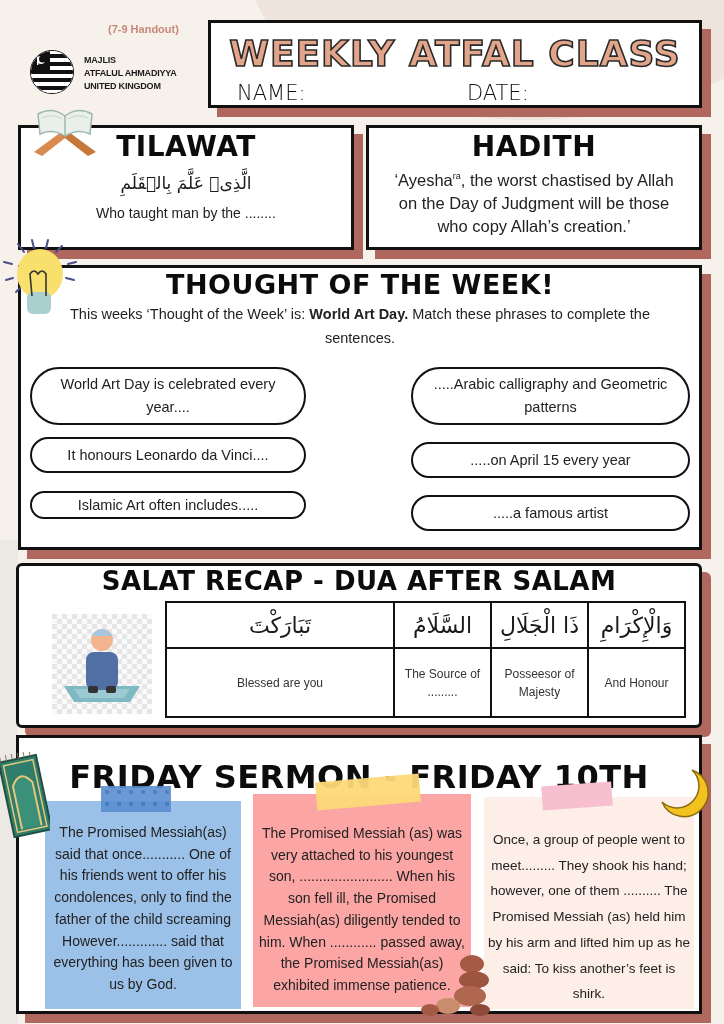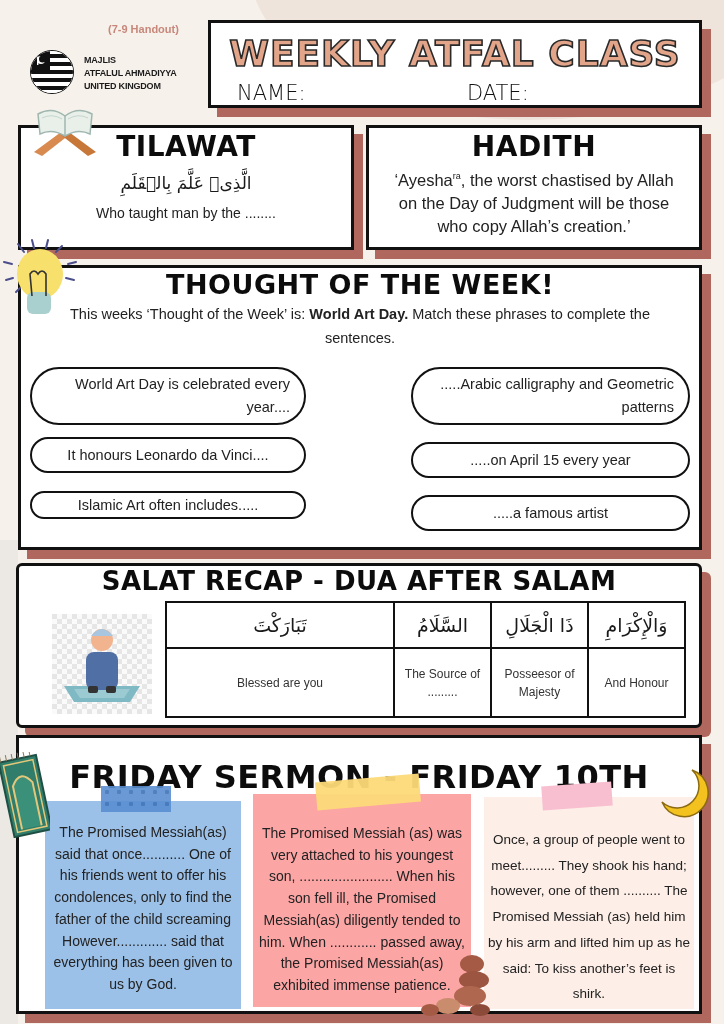--- a/index.html
+++ b/index.html
@@ -49,30 +49,30 @@
   .date-lbl { left: 256px; }
   
   .sec-title { font-size: 28px; }
   .arabic {
     font-family: "DejaVu Sans", sans-serif; direction: rtl; text-align: center;
   }
   .body-text { text-align: center; color: #222; }
   
   .pill {
     position: absolute; border: 2px solid #111; border-radius: 40px; background: #fff;
-    display: flex; align-items: center; justify-content: center; text-align: right;
+    display: flex; align-items: center; justify-content: center; text-align: center;
     font-size: 14.5px; line-height: 23px; color: #222; padding: 0 14px;
   }
   
   table.dua {
     position: absolute; left: 146px; top: 35px; width: 521px; height: 117px;
     border-collapse: collapse; table-layout: fixed;
   }
   table.dua td { border: 2px solid #111; text-align: center; vertical-align: middle; }
-  table.dua tr.ar td { height: 46px; font-size: 19px; font-family: "DejaVu Sans", sans-serif; }
+  table.dua tr.ar td { height: 46px; font-size: 22px; font-family: "DejaVu Sans", sans-serif; }
   table.dua tr.en td { font-size: 12px; color: #333; line-height: 18px; padding: 0 6px; }
   
   .note {
     position: absolute; text-align: center; color: #222;
     font-size: 14px; line-height: 21.7px;
   }
   .tape { position: absolute; z-index: 4; }
   .deco { position: absolute; z-index: 5; }
 </style>
 </head>

